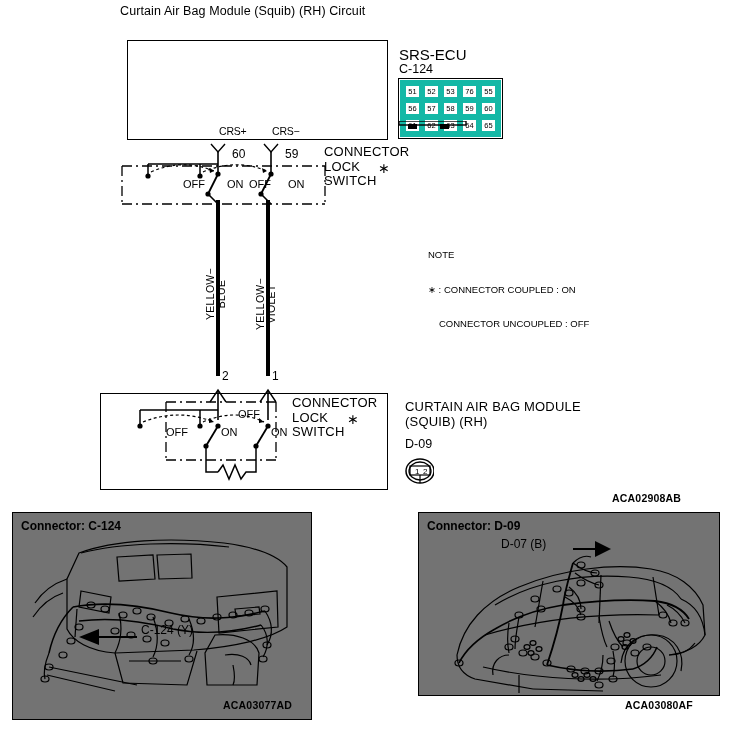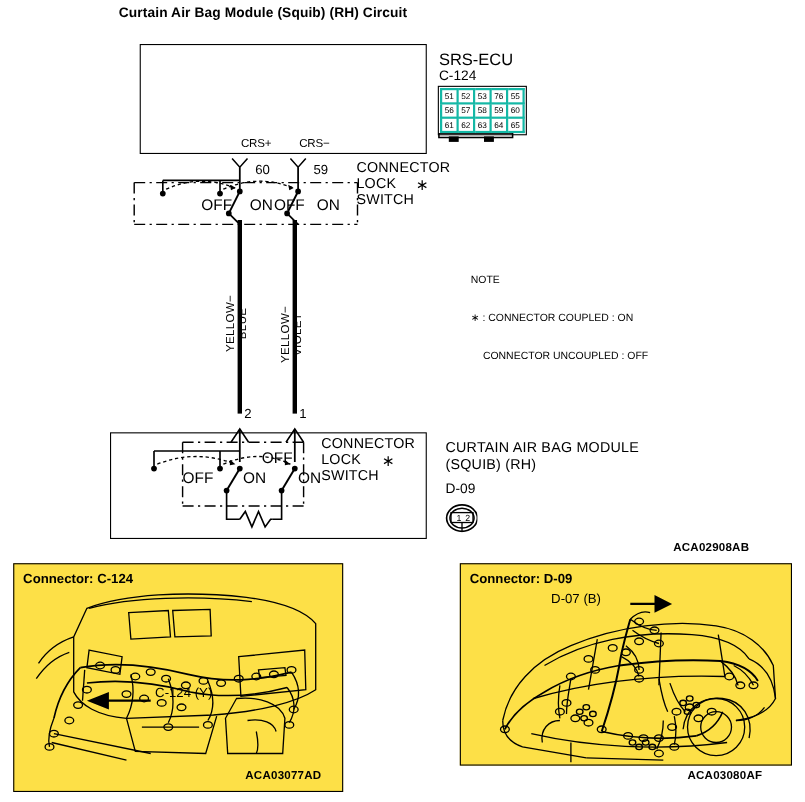--- a/index.html
+++ b/index.html
@@ -2,56 +2,56 @@
 <html><head>
 <meta charset="utf-8">
 <style>
   html,body{margin:0;padding:0;background:#fff;}
   body{
     width:732px;height:729px;position:relative;overflow:hidden;
     font-family:"Liberation Sans", sans-serif;color:#000;
   }
   .abs{position:absolute;}
   .ttl{
-    left:108px;top:4px;font-size:12.5px;font-weight:bold;letter-spacing:.1px;
+    left:120px;top:4px;font-size:12.5px;font-weight:normal;letter-spacing:.1px;
   }
   
   .box{border:1.6px solid #000;box-sizing:border-box;}
   #ecu-box{left:127px;top:40px;width:261px;height:100px;}
   #mod-box{left:100px;top:393px;width:288px;height:97px;}
-  .lbl-sm{font-size:14px;white-space:nowrap;}
+  .lbl-sm{font-size:11px;white-space:nowrap;}
 
   
   .crs{font-size:10.5px;letter-spacing:-.2px;}
 
   
   .cap{font-size:13px;line-height:14.5px;white-space:pre-line;letter-spacing:.2px;}
 
   
   .wire{position:absolute;background:#000;width:4px;}
 
   
   .vtext{
     position:absolute;font-size:10.5px;letter-spacing:.3px;white-space:nowrap;
     transform-origin:0 0;transform:rotate(-90deg);
   }
 
   
   #pin-grid{left:398px;top:78px;border:1.5px solid #000;background:#fff;padding:1px;}
   #pin-grid table{border-collapse:collapse;}
   #pin-grid td{
-    border:2px solid #14b8a6;width:13px;height:11px;text-align:center;
+    border:6px solid #14b8a6;width:13px;height:11px;text-align:center;
     font-size:7.5px;line-height:11px;padding:0;
   }
 
   
   #d09-icon{left:404px;top:458px;width:30px;height:26px;}
 
   
-  .panel{position:absolute;border:1.6px solid #000;box-sizing:border-box;background:#fde047;}
+  .panel{position:absolute;border:1.6px solid #000;box-sizing:border-box;background:#737373;}
   #panel-left{left:12px;top:512px;width:300px;height:208px;}
   #panel-right{left:418px;top:512px;width:302px;height:184px;}
   .panel-title{position:absolute;font-size:12px;font-weight:bold;}
   .panel-code{position:absolute;font-size:10.5px;font-weight:bold;letter-spacing:.2px;}
   .panel-note{position:absolute;font-size:12px;}
 
   .note-blk{left:428px;top:226px;font-size:9.5px;line-height:11.5px;white-space:pre;}
   .diag-code{left:612px;top:492px;font-size:10.5px;font-weight:bold;letter-spacing:.2px;}
 
   svg{display:block;}

